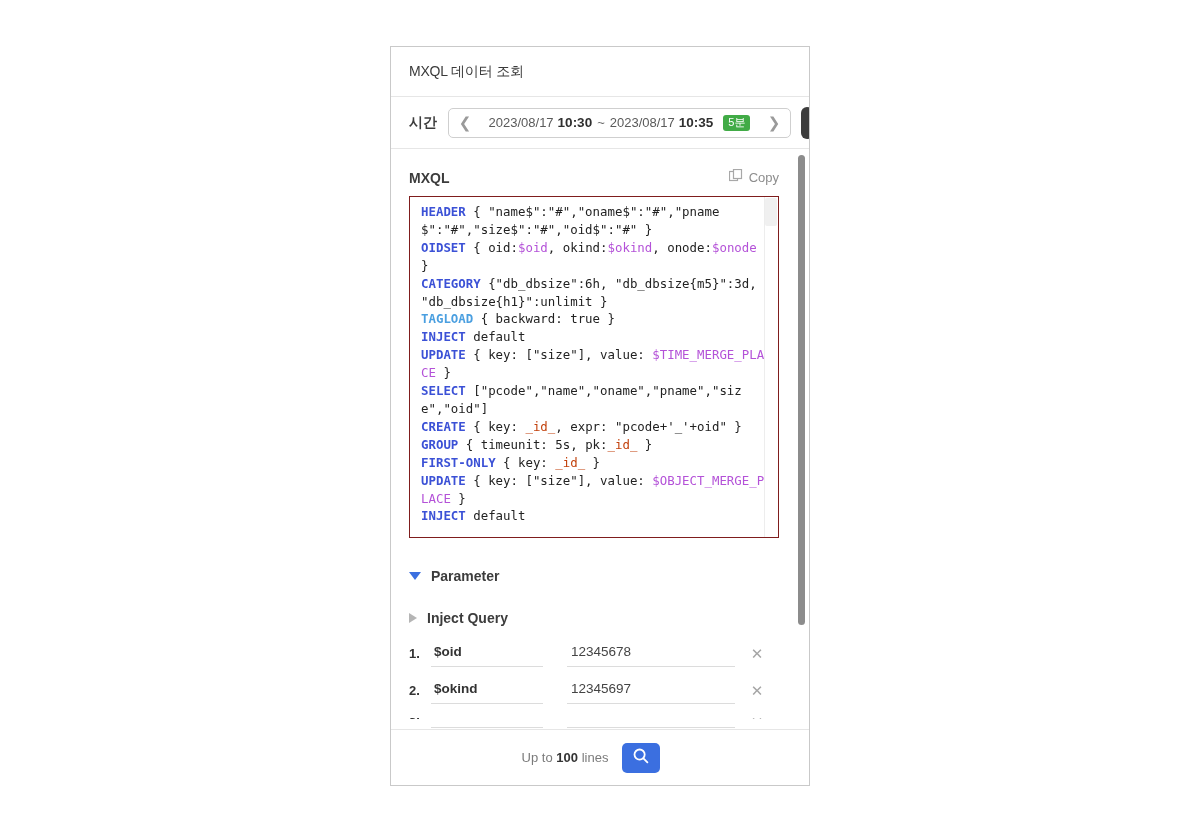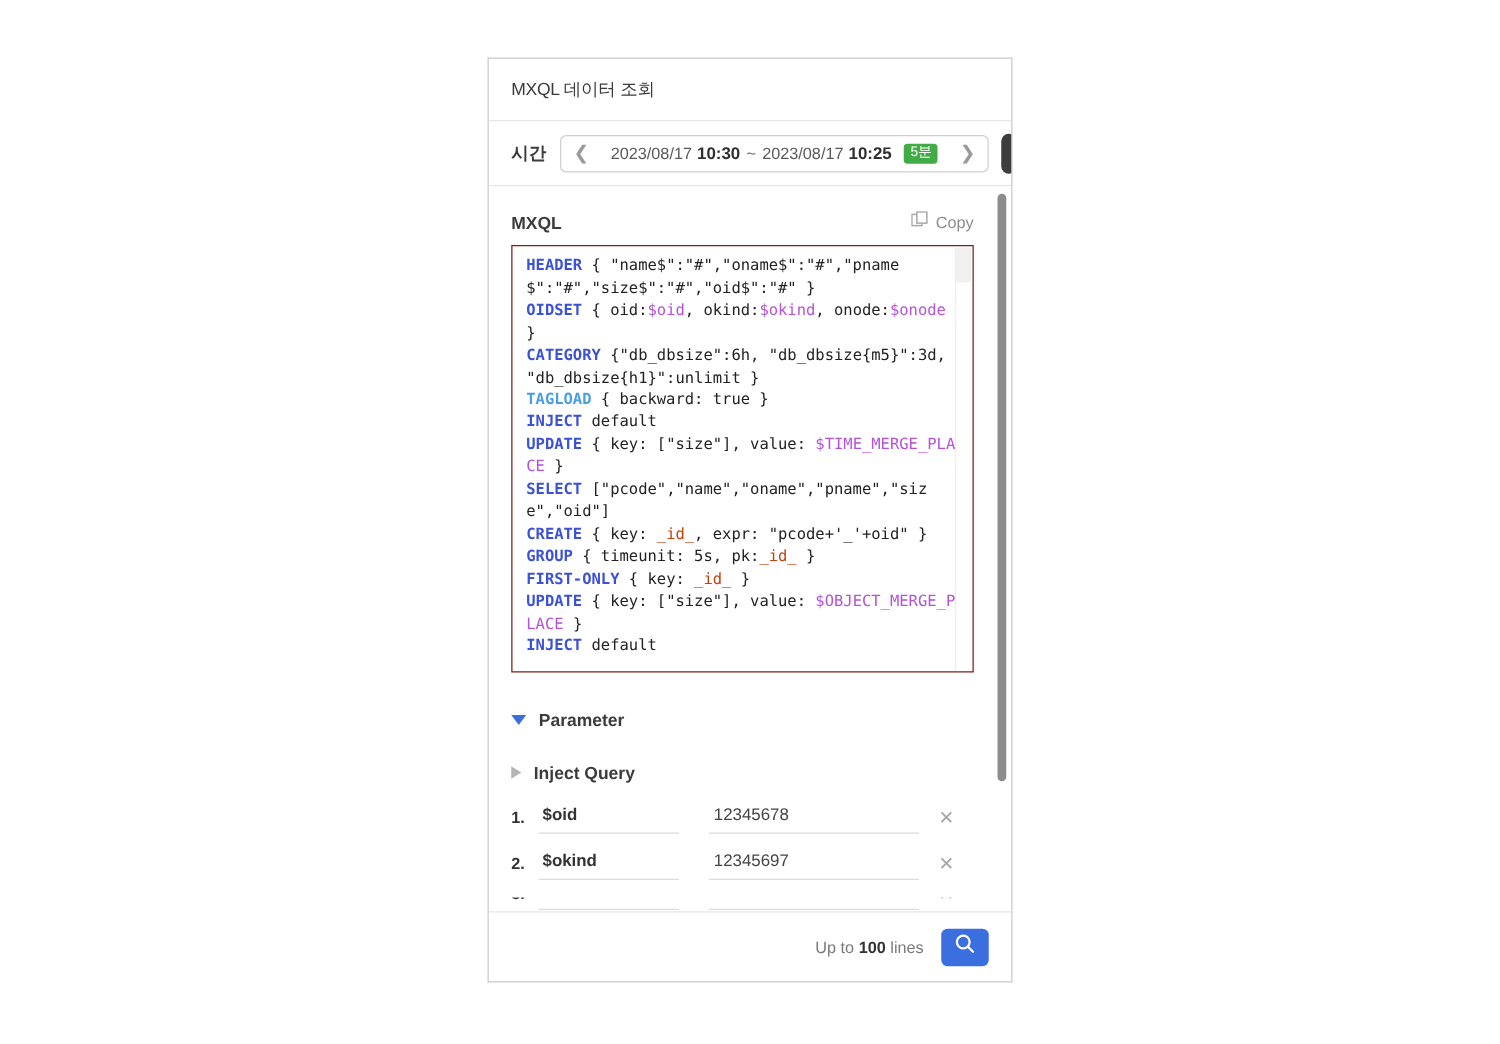--- a/index.html
+++ b/index.html
@@ -281,21 +281,21 @@
   }
   .param-row.clipped { margin-bottom: 0; height: 10px; overflow: hidden; }
 
   
   .panel-footer {
     height: 56px;
     min-height: 56px;
     border-top: 1px solid #e6e6e6;
     display: flex;
     align-items: center;
-    justify-content: flex-end;
+    justify-content: center;
     gap: 14px;
     padding: 0 18px 0 0;
     box-sizing: border-box;
   }
   .lines-text {
     font-size: 13px;
     color: #7b7b7b;
   }
   .lines-text b { color: #333; }
   .search-btn {
@@ -322,21 +322,21 @@
 
     <div class="time-row">
       <div class="time-label">시간</div>
       <div class="time-box">
         <div class="chev">❮</div>
         <div class="time-text">
           <span class="d">2023/08/17</span>
           <span class="t">10:30</span>
           <span class="tilde">~</span>
           <span class="d">2023/08/17</span>
-          <span class="t">10:25</span>
+          <span class="t">10:35</span>
           <span class="badge-green">5분</span>
         </div>
         <div class="chev">❯</div>
       </div>
       <div class="edge-clip"></div>
     </div>
 
     <div class="panel-body">
 
       <div class="body-scrollbar"></div>

